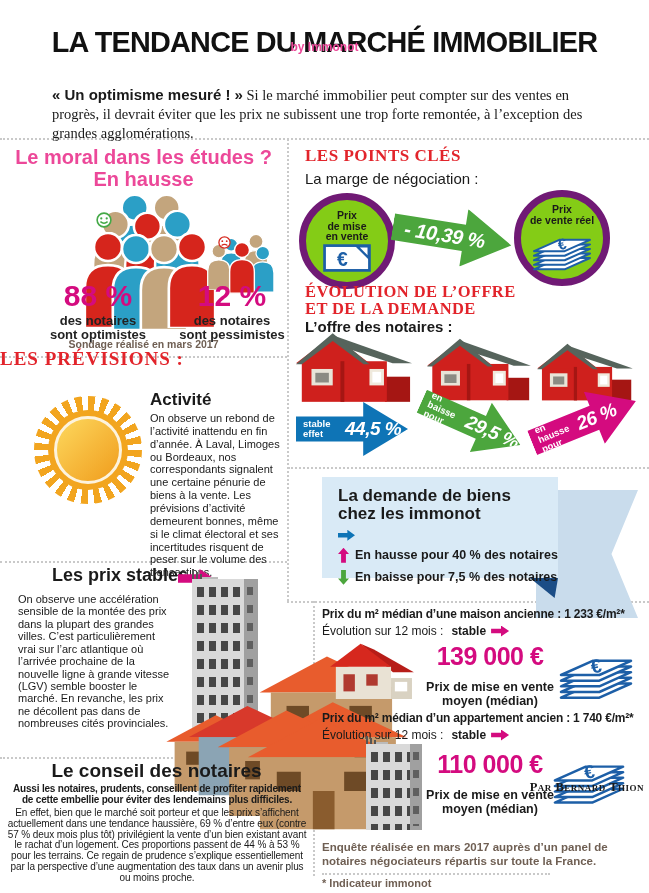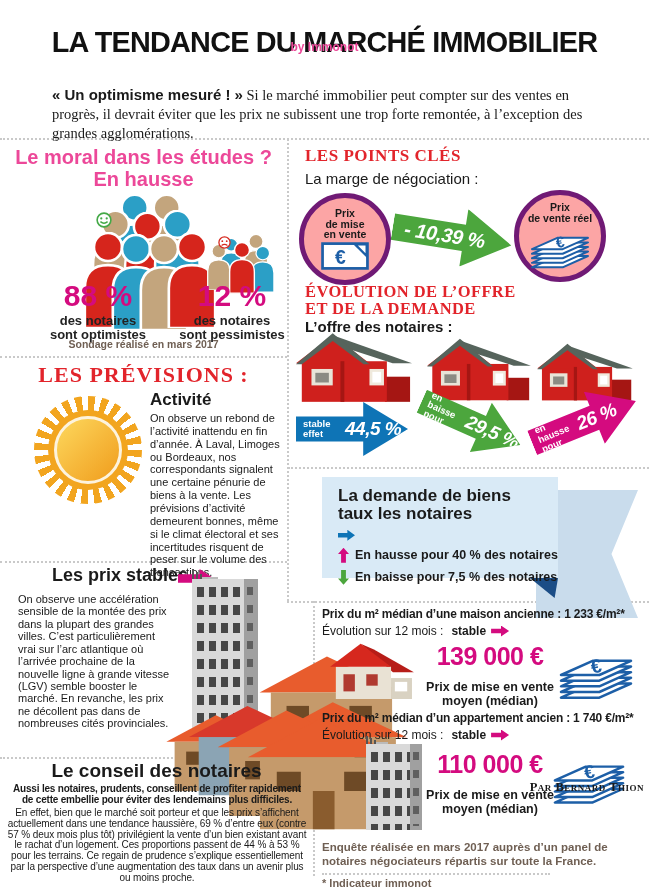--- a/index.html
+++ b/index.html
@@ -27,21 +27,21 @@
     font-size:20px;font-weight:700;line-height:1.1;color:#ec4899;}
   .group{position:absolute;}
   .badge{position:absolute;}
   .stat{position:absolute;text-align:center;}
   .stat-pct{font-size:30px;font-weight:700;color:#d40b7f;line-height:1;}
   .stat-lab{font-size:13px;font-weight:700;line-height:1.05;color:#222;}
   .survey-note{position:absolute;top:338px;left:0;width:287px;text-align:center;
     font-size:10.5px;font-weight:700;color:#6f5f53;}
 
   
-  .previsions-title{position:absolute;top:362px;left:0;width:287px;text-align:center;font-size:22px;}
+  .previsions-title{position:absolute;top:348px;left:0;width:287px;text-align:left;font-size:19px;}
   .sun{position:absolute;left:34px;top:396px;width:108px;height:108px;}
   .sun-rays{position:absolute;inset:0;border-radius:50%;
     background:repeating-conic-gradient(#f2a51f 0deg 8deg,rgba(0,0,0,0) 8deg 15deg);}
   .sun-disc{position:absolute;left:14px;top:14px;width:80px;height:80px;border-radius:50%;background:#f2a51f;}
   .sun-core{position:absolute;left:20px;top:20px;width:62px;height:62px;border-radius:50%;
     border:3px solid #fdf3dd;background:linear-gradient(135deg,#fdd85e,#f09c1c);}
   .activite-title{position:absolute;left:150px;top:390px;font-size:17px;font-weight:700;}
   .body-text{position:absolute;font-size:11px;line-height:1.17;color:#1a1a1a;}
   .activite-text{left:150px;top:412px;width:136px;}
 
@@ -61,22 +61,22 @@
   
   .conseil-title{position:absolute;top:760px;left:0;width:313px;text-align:center;font-size:19px;font-weight:700;}
   .conseil-lead{position:absolute;top:783px;left:8px;width:298px;text-align:center;
     font-size:10px;font-weight:700;line-height:1.1;letter-spacing:-0.2px;}
   .conseil-body{position:absolute;top:808px;left:6px;width:302px;text-align:center;
     font-size:10px;line-height:1.08;letter-spacing:-0.1px;}
 
   
   .points-title{position:absolute;left:305px;top:146px;font-size:17px;letter-spacing:.5px;}
   .marge-label{position:absolute;left:305px;top:170px;font-size:15px;}
-  .circle{position:absolute;width:82px;height:82px;border:5px solid #701a75;border-radius:50%;
-    background:#fca5a5;display:flex;flex-direction:column;align-items:center;justify-content:center;text-align:center;}
+  .circle{position:absolute;width:82px;height:82px;border:7px solid #701a75;border-radius:50%;
+    background:#84cc16;display:flex;flex-direction:column;align-items:center;justify-content:center;text-align:center;}
   .circle .cl{font-size:10.5px;font-weight:700;line-height:1.02;}
   .neg-arrow{position:absolute;left:392px;top:207px;width:120px;height:58px;transform:rotate(9deg);
     display:flex;align-items:center;padding-left:12px;box-sizing:border-box;}
   .neg-arrow span{color:#fff;font-size:20px;font-weight:700;font-style:italic;letter-spacing:-0.5px;}
 
   
   .evo-title{position:absolute;left:305px;top:283px;font-size:16.5px;line-height:1.04;letter-spacing:.4px;}
   .offer-title{position:absolute;left:305px;top:318px;font-size:15px;font-weight:700;}
   .offer-house{position:absolute;}
   .offer-arrow{position:absolute;display:flex;align-items:center;padding-left:7px;box-sizing:border-box;color:#fff;}
@@ -342,21 +342,21 @@
   <div class="offer-arrow arrow-right pink oa-pink">
     <span class="oa-label">en hausse pour</span>
     <span class="oa-value">26 %</span>
   </div>
 
   <div class="demande-ribbon"></div>
   <div class="demande-fold"></div>
   <div class="demande-box">
     <div class="demande-title">
       <span style="display:block">La demande de biens</span>
-      <span style="display:block">taux les notaires</span>
+      <span style="display:block">chez les immonot</span>
     </div>
     <div class="demande-item">
       <span class="mini-r blue"></span>
     </div>
     <div class="demande-item">
       <span class="mini-u pink"></span>
       <span>En hausse pour 40 % des notaires</span>
     </div>
     <div class="demande-item">
       <span class="mini-d green"></span>

